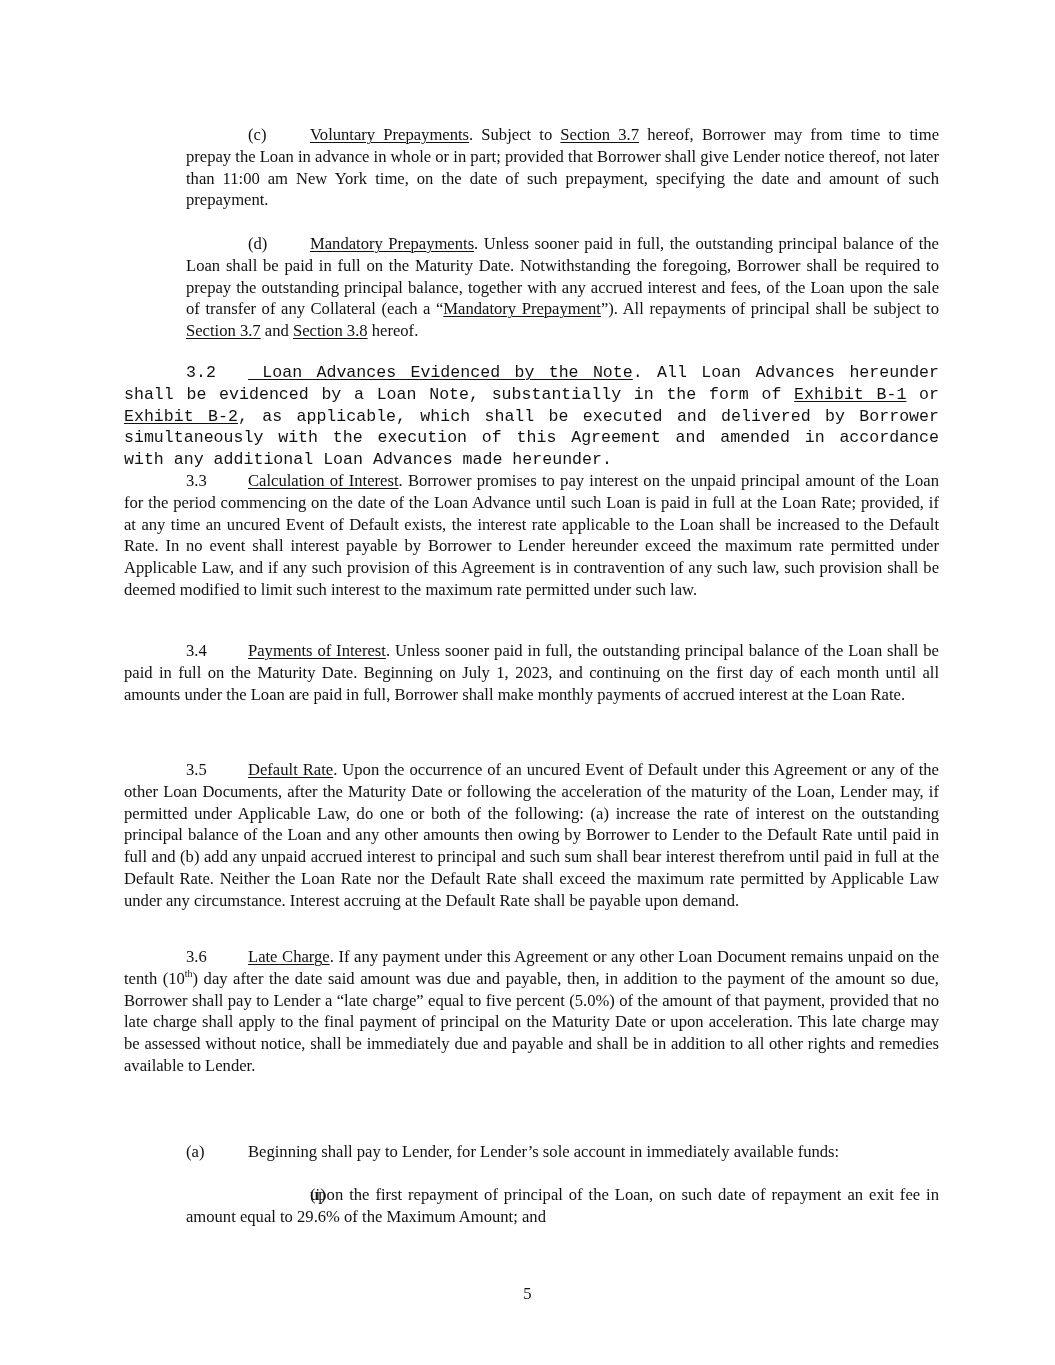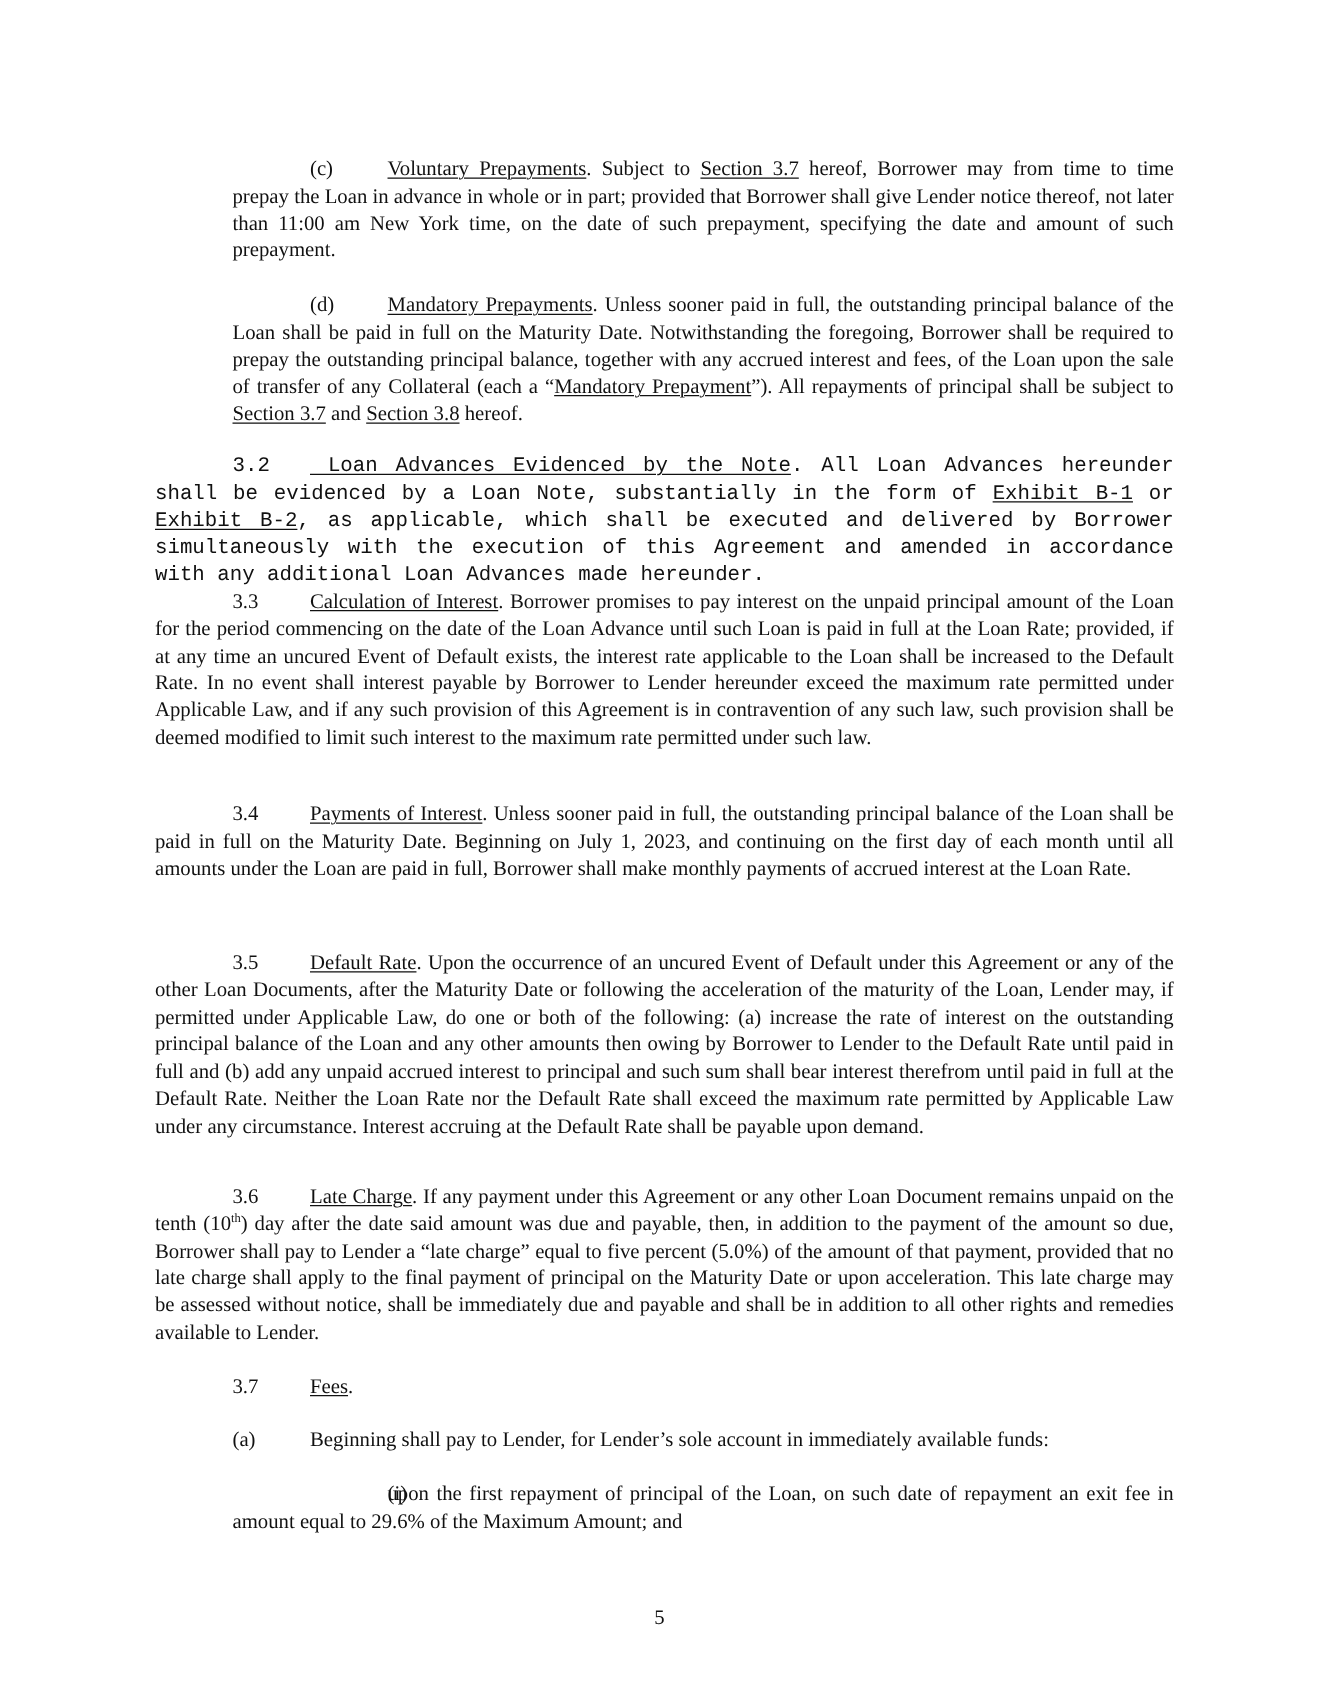--- a/index.html
+++ b/index.html
@@ -53,20 +53,19 @@
   <p class="para sec" id="p-32"><span class="num">3.2</span><span class="u"> Loan Advances Evidenced by the Note</span><span>.  All Loan Advances hereunder shall be evidenced by a Loan Note, substantially in the form of </span><span class="u">Exhibit B-1</span><span> or </span><span class="u">Exhibit B-2</span><span>, as applicable, which shall be executed and delivered by Borrower simultaneously with the execution of this Agreement and amended in accordance with any additional Loan Advances made hereunder.</span></p>
 
   <p class="para sec" id="p-33"><span class="num">3.3</span><span class="u">Calculation of Interest</span><span>.  Borrower promises to pay interest on the unpaid principal amount of the Loan for the period commencing on the date of the Loan Advance until such Loan is paid in full at the Loan Rate; provided, if at any time an uncured Event of Default exists, the interest rate applicable to the Loan shall be increased to the Default Rate.  In no event shall interest payable by Borrower to Lender hereunder exceed the maximum rate permitted under Applicable Law, and if any such provision of this Agreement is in contravention of any such law, such provision shall be deemed modified to limit such interest to the maximum rate permitted under such law.</span></p>
 
   <p class="para sec" id="p-34"><span class="num">3.4</span><span class="u">Payments of Interest</span><span>. Unless sooner paid in full, the outstanding principal balance of the Loan shall be paid in full on the Maturity Date.  Beginning on July 1, 2023, and continuing on the first day of each month until all amounts under the Loan are paid in full, Borrower shall make monthly payments of accrued interest at the Loan Rate.</span></p>
 
   <p class="para sec" id="p-35"><span class="num">3.5</span><span class="u">Default Rate</span><span>.  Upon the occurrence of an uncured Event of Default under this Agreement or any of the other Loan Documents, after the Maturity Date or following the acceleration of the maturity of the Loan, Lender may, if permitted under Applicable Law, do one or both of the following:  (a) increase the rate of interest on the outstanding principal balance of the Loan and any other amounts then owing by Borrower to Lender to the Default Rate until paid in full and (b) add any unpaid accrued interest to principal and such sum shall bear interest therefrom until paid in full at the Default Rate.  Neither the Loan Rate nor the Default Rate shall exceed the maximum rate permitted by Applicable Law under any circumstance.  Interest accruing at the Default Rate shall be payable upon demand.</span></p>
 
   <p class="para sec" id="p-36"><span class="num">3.6</span><span class="u">Late Charge</span><span>.  If any payment under this Agreement or any other Loan Document remains unpaid on the tenth (10</span><sup>th</sup><span>) day after the date said amount was due and payable, then, in addition to the payment of the amount so due, Borrower shall pay to Lender a “late charge” equal to five percent (5.0%) of the amount of that payment, provided that no late charge shall apply to the final payment of principal on the Maturity Date or upon acceleration.  This late charge may be assessed without notice, shall be immediately due and payable and shall be in addition to all other rights and remedies available to Lender.</span></p>
 
-  <p class="para" id="p-37"><span class="num">3.7</span><span class="u">Fees</span><span>.</span></p>
 
   <p class="para" id="p-37a"><span class="num">(a)</span><span>Beginning shall pay to Lender, for Lender’s sole account in immediately available funds:</span></p>
 
   <p class="para" id="p-37ai"><span class="num">(i)</span><span>upon the first repayment of principal of the Loan, on such date of repayment an exit fee in amount equal to 29.6% of the Maximum Amount; and</span></p>
 
   <div id="page-number">5</div>
 </div>
 
 </body></html>

